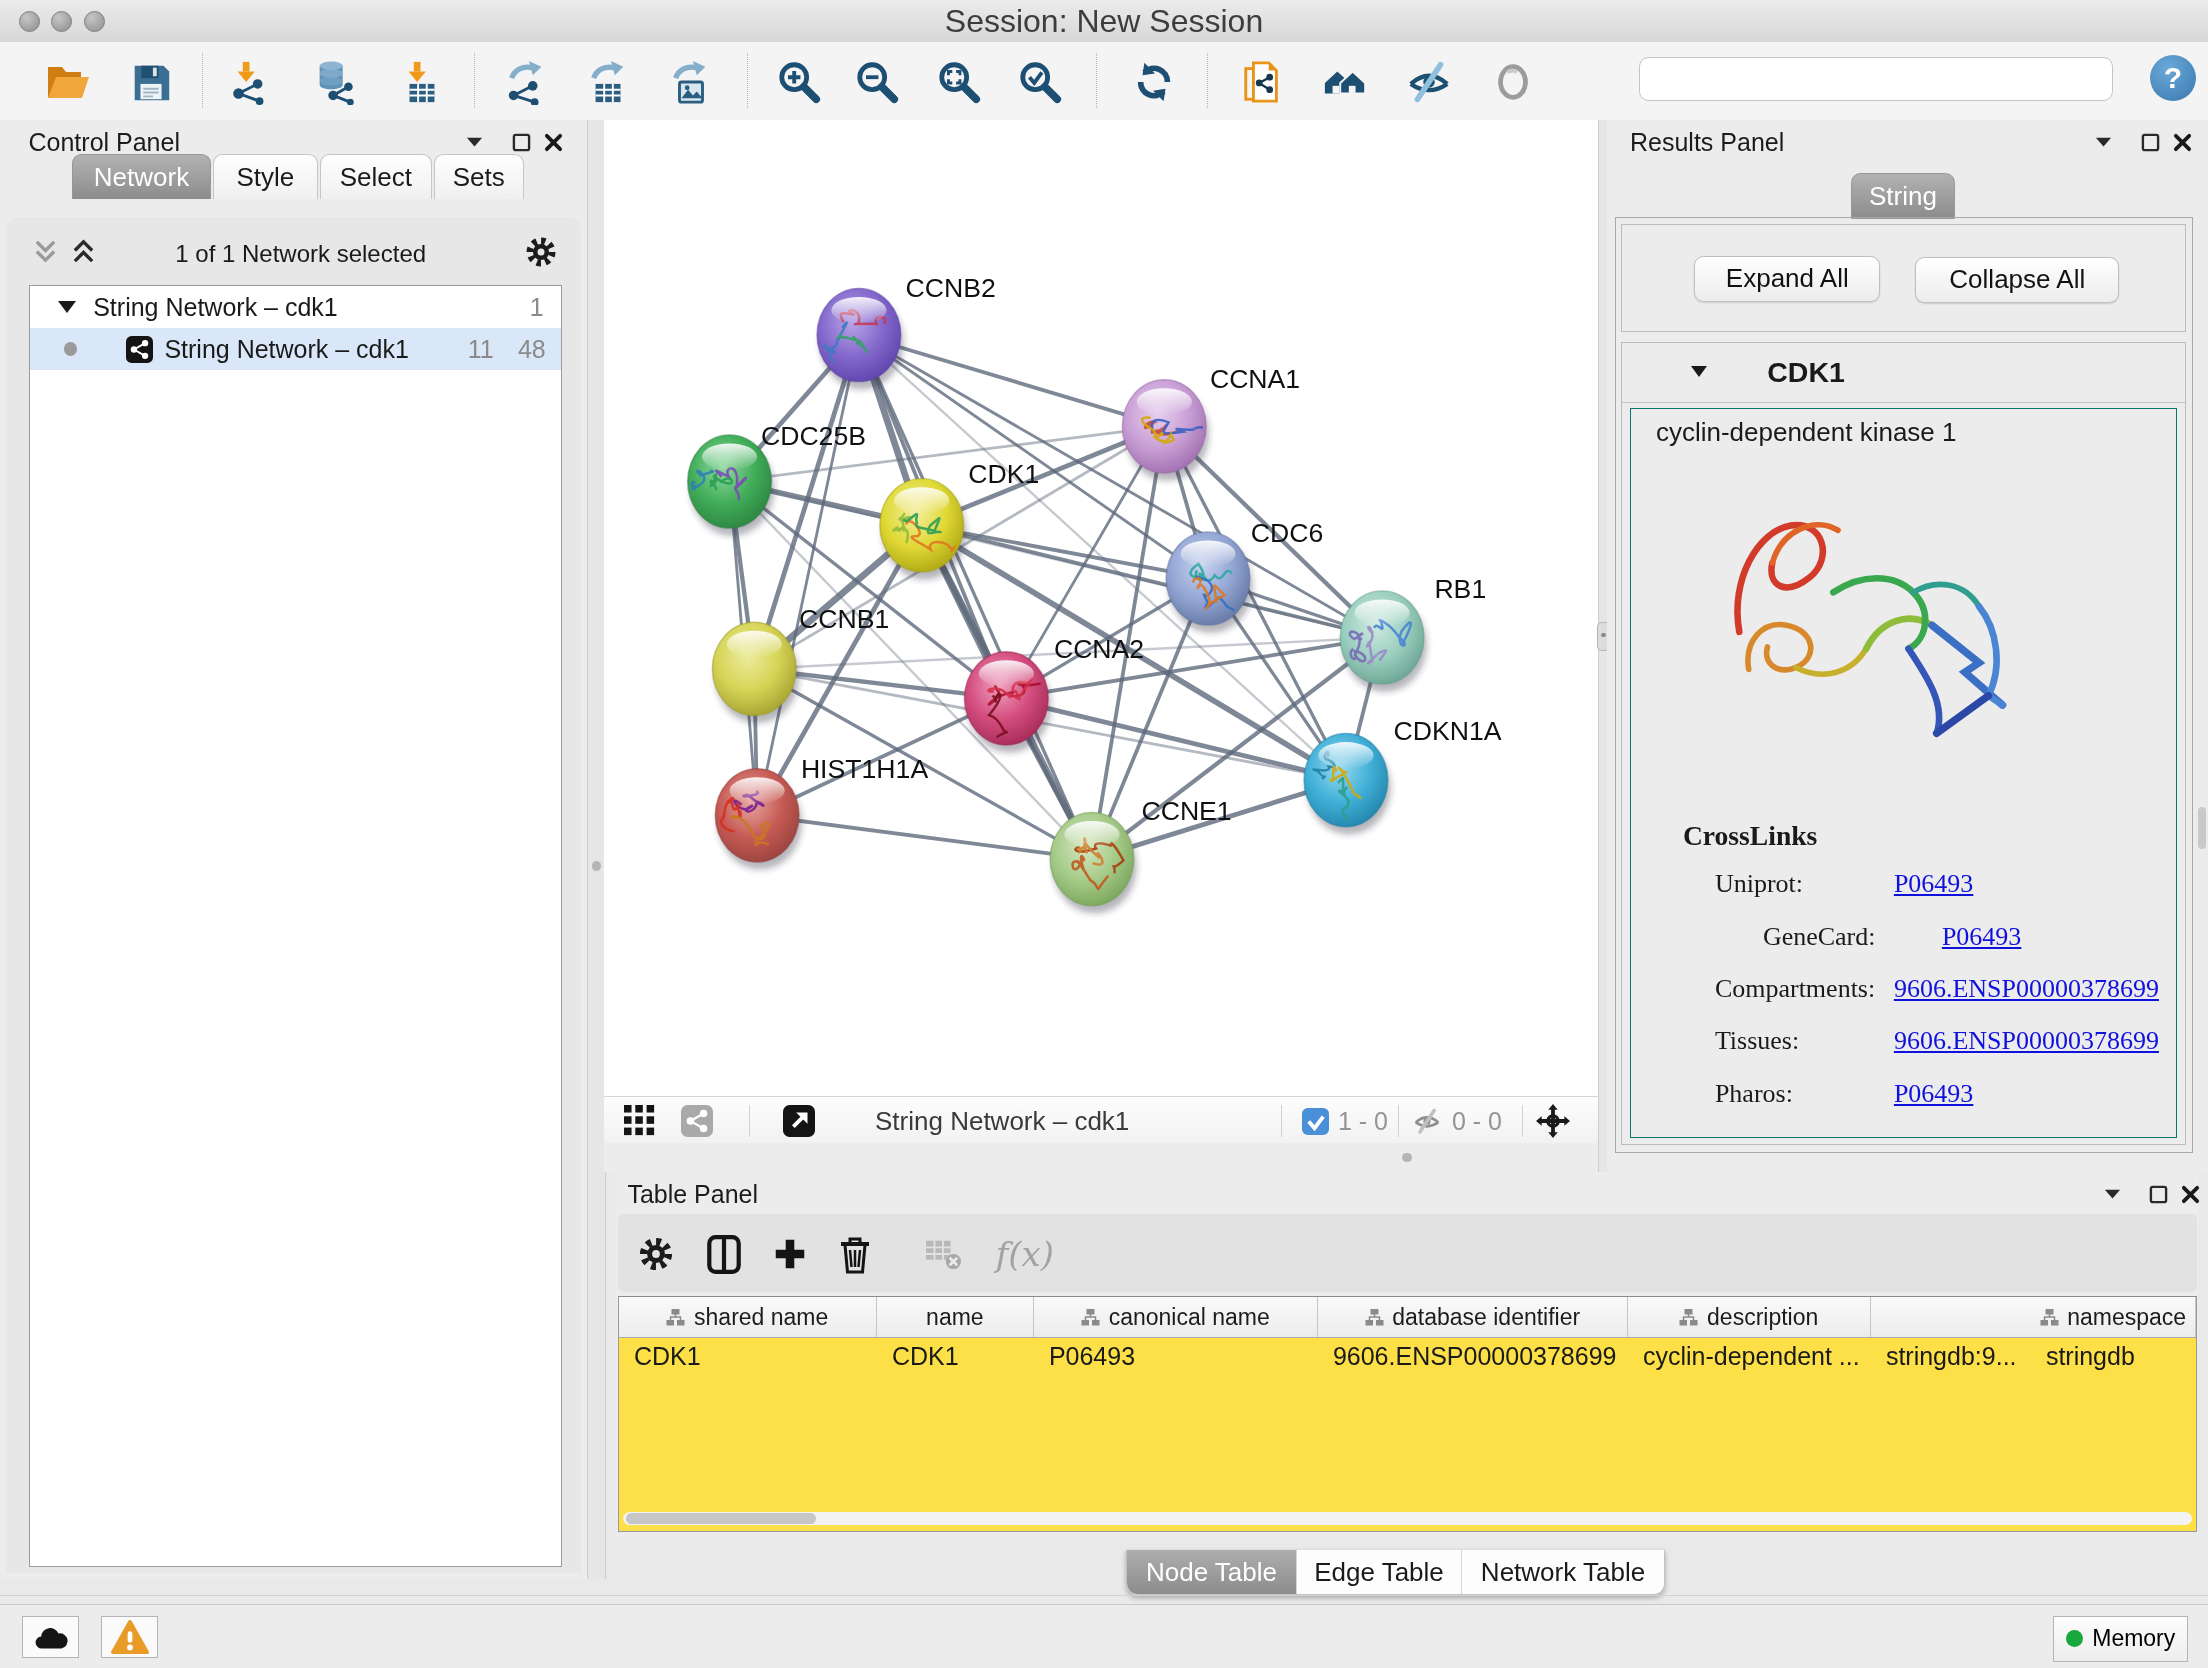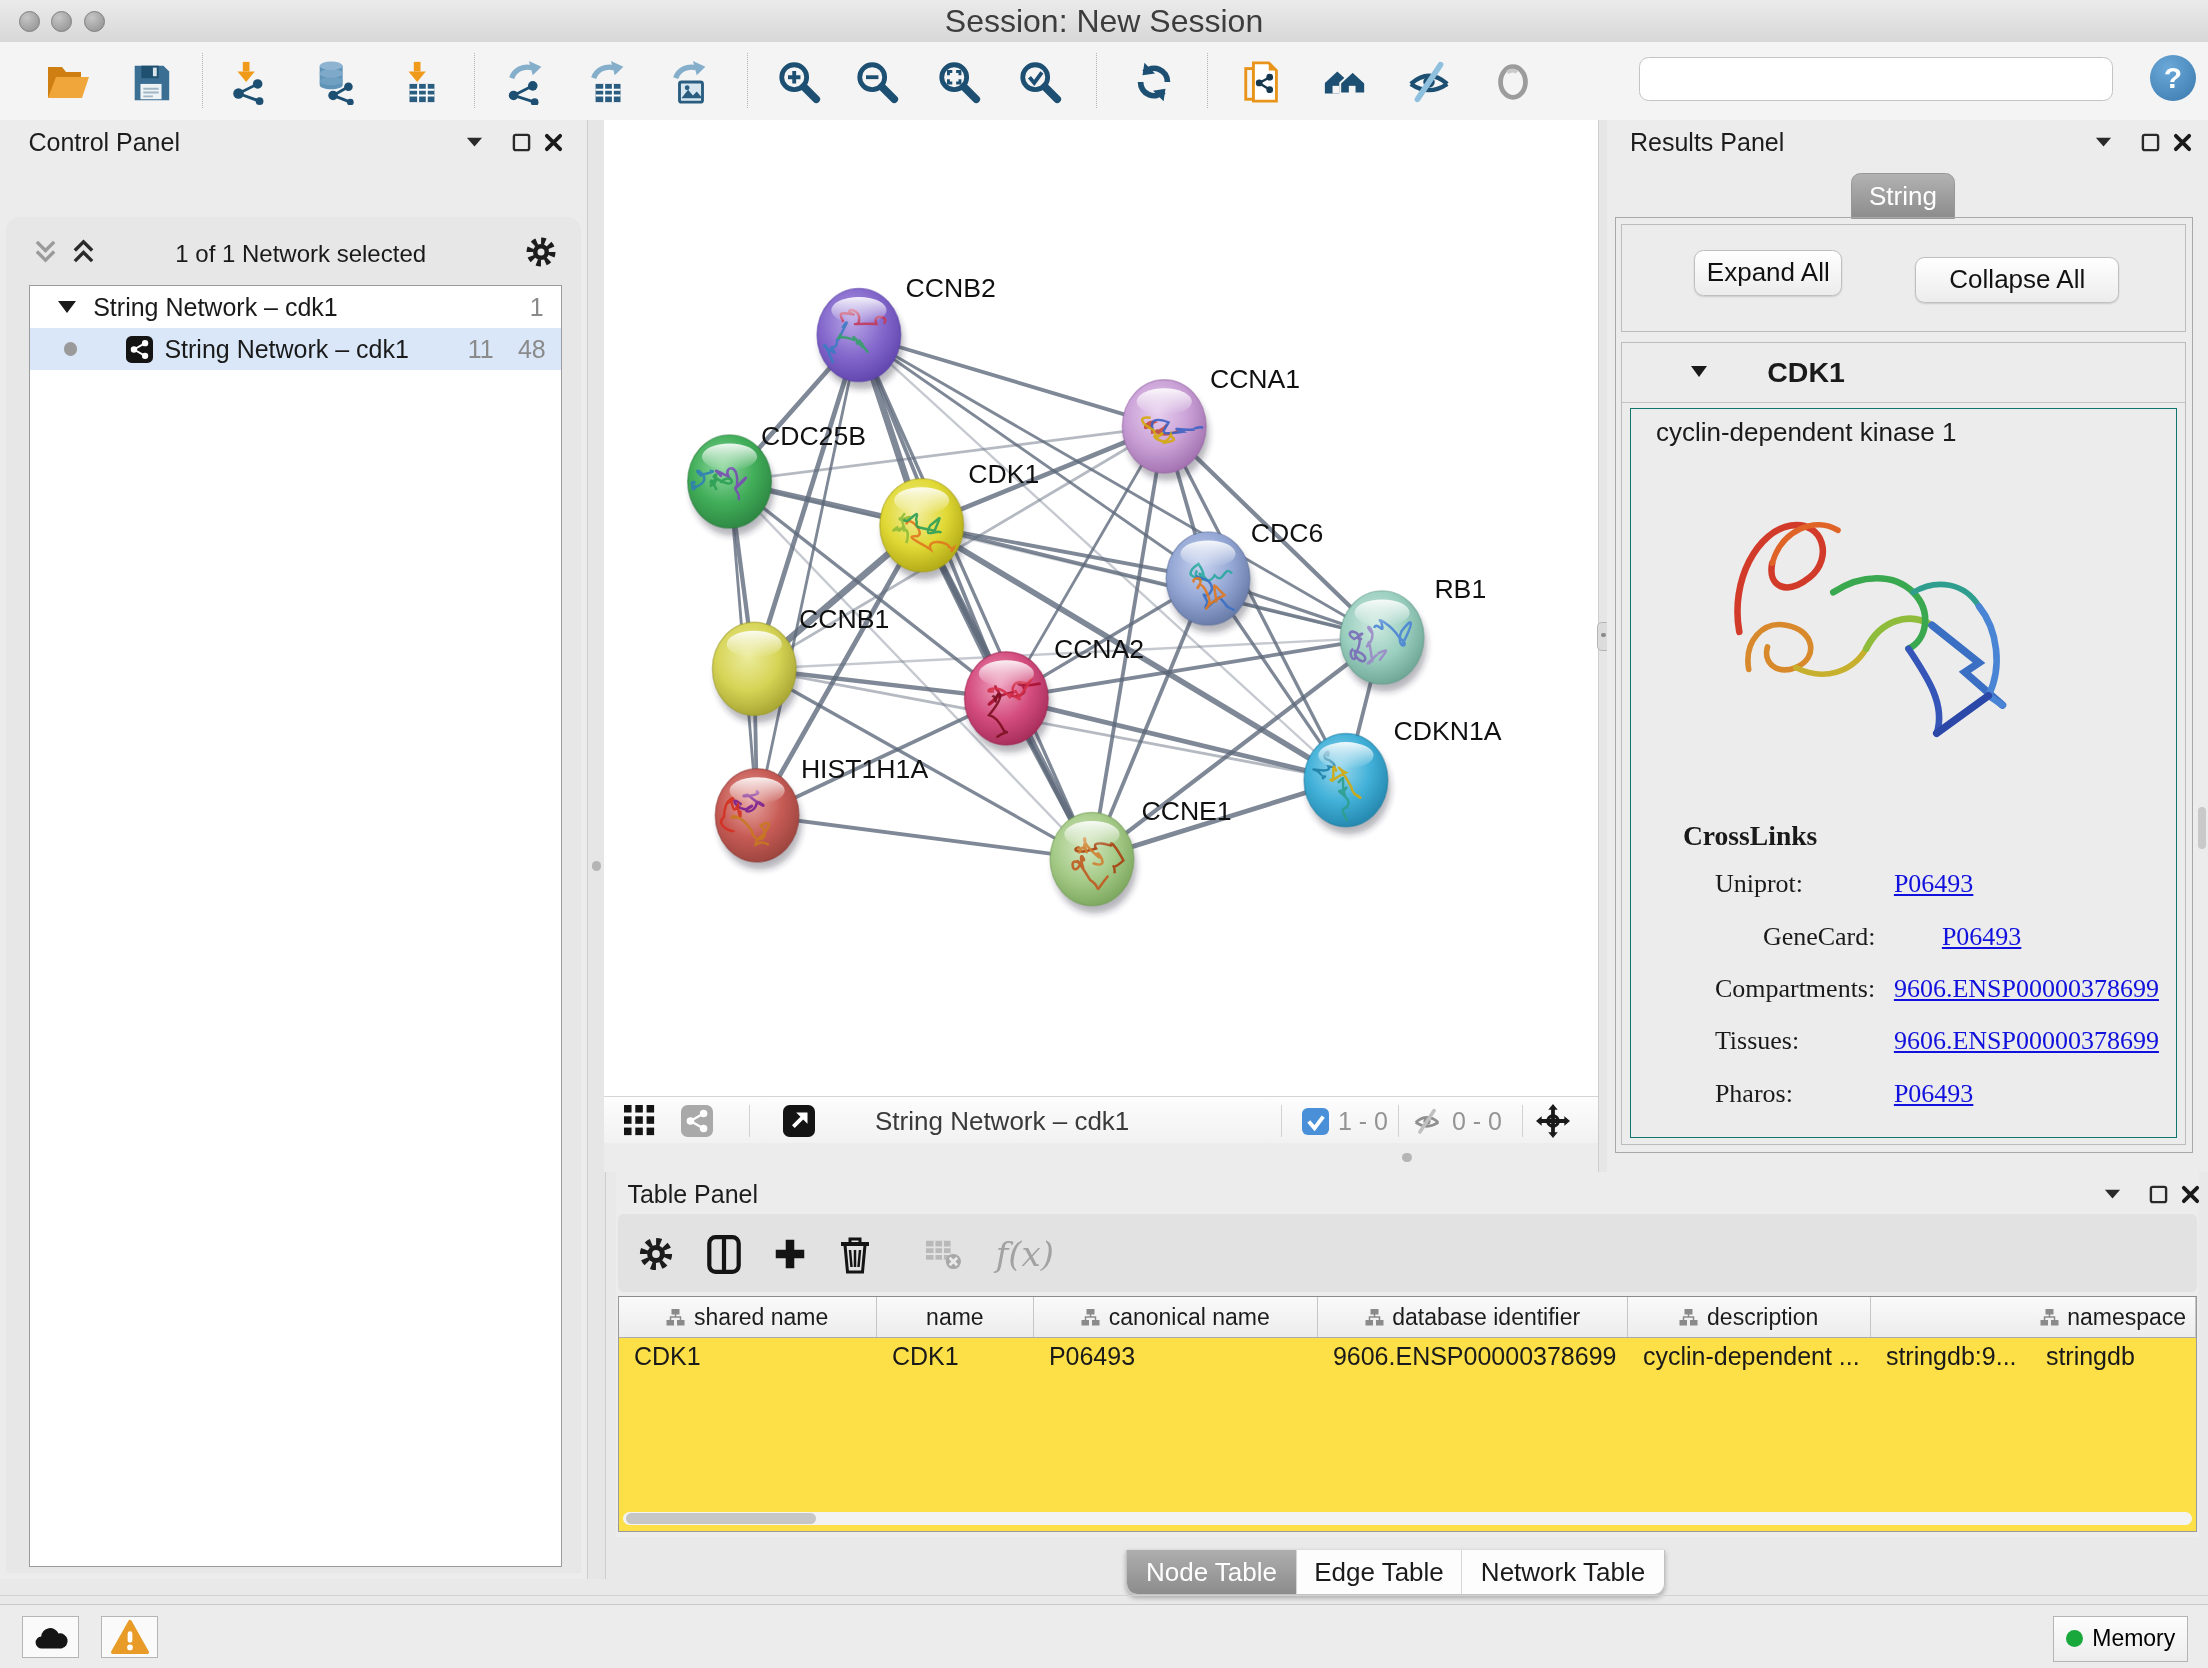--- a/index.html
+++ b/index.html
@@ -284,20 +284,26 @@
     <button class="pbtn abs" style="left:512px;top:13.3px">
         <svg width="19" height="19" viewBox="0 0 20 20">
           <rect x="2" y="2" width="16" height="16" fill="none" stroke="#2a2a2a" stroke-width="2.5" rx="2"></rect>
         </svg>
       </button>
     <button class="pbtn abs" style="left:544px;top:13.3px">
         <svg width="19" height="19" viewBox="0 0 20 20">
           <path d="M3 3l14 14M17 3L3 17" stroke="#1a1a1a" stroke-width="4" stroke-linecap="round"></path>
         </svg>
       </button>
+    <div class="ctabs" id="ctl-tabs">
+        <div class="ctab sel" style="width: 137px;">Network</div>
+        <div class="ctab" style="width: 103px;">Style</div>
+        <div class="ctab" style="width: 110px;">Select</div>
+        <div class="ctab" style="width: 88px;">Sets</div>
+      </div>
     <div class="ctlbox">
       <div class="ctlstatus">
         <button class="pbtn abs" style="left:27px;top:5.7px">
             <svg width="25" height="27" viewBox="0 0 26 28">
               <path d="M4 4l9 9 9-9M4 14l9 9 9-9" stroke="#9a9a9a" stroke-width="3.5" fill="none"></path>
             </svg>
           </button>
         <button class="pbtn abs" style="left:65px;top:5.7px">
             <svg width="25" height="27" viewBox="0 0 26 28">
               <path d="M4 13L13 4l9 9M4 24l9-9 9 9" stroke="#2a2a2a" stroke-width="3.5" fill="none"></path>
@@ -660,21 +666,21 @@
         </svg>
       </button>
     <button class="pbtn abs" style="left:566px;top:13.3px">
         <svg width="19" height="19" viewBox="0 0 20 20">
           <path d="M3 3l14 14M17 3L3 17" stroke="#1a1a1a" stroke-width="4" stroke-linecap="round"></path>
         </svg>
       </button>
     <div class="rtab">String</div>
     <div class="rbox">
       <div class="rsub" style="top:5.7px;height:108px">
-        <button class="rbtn abs" style="left:72px;top:25px;width:148px">Expand All</button>
+        <button class="rbtn abs" style="left:72px;top:31px;width:186px">Expand All</button>
         <button class="rbtn abs" style="left:293px;top:32px;width:204px">Collapse All</button>
       </div>
       <div class="rsub" style="top:124px;height:803px">
         <div class="abs" style="left:0;top:0;width:100%;height:59px;border-bottom:1px solid #c4c4c4">
           <span class="disc abs" style="left:69px;top:23px;border-left-width:8.6px;border-right-width:8.6px;border-top-width:11.4px"></span>
           <span class="abs" style="left:145px;top:13.3px;font-size:28.5px;font-weight:bold">CDK1</span>
         </div>
         <div class="abs" style="left:7.6px;top:65px;right:7.6px;bottom:5.7px;border:1px solid #0f766e">
           <div class="abs" style="left:25px;top:7.6px;font-size:26px">cyclin-dependent kinase 1</div>
           <svg class="abs" style="left:61px;top:63px" width="339" height="329" viewBox="0 0 360 350">

